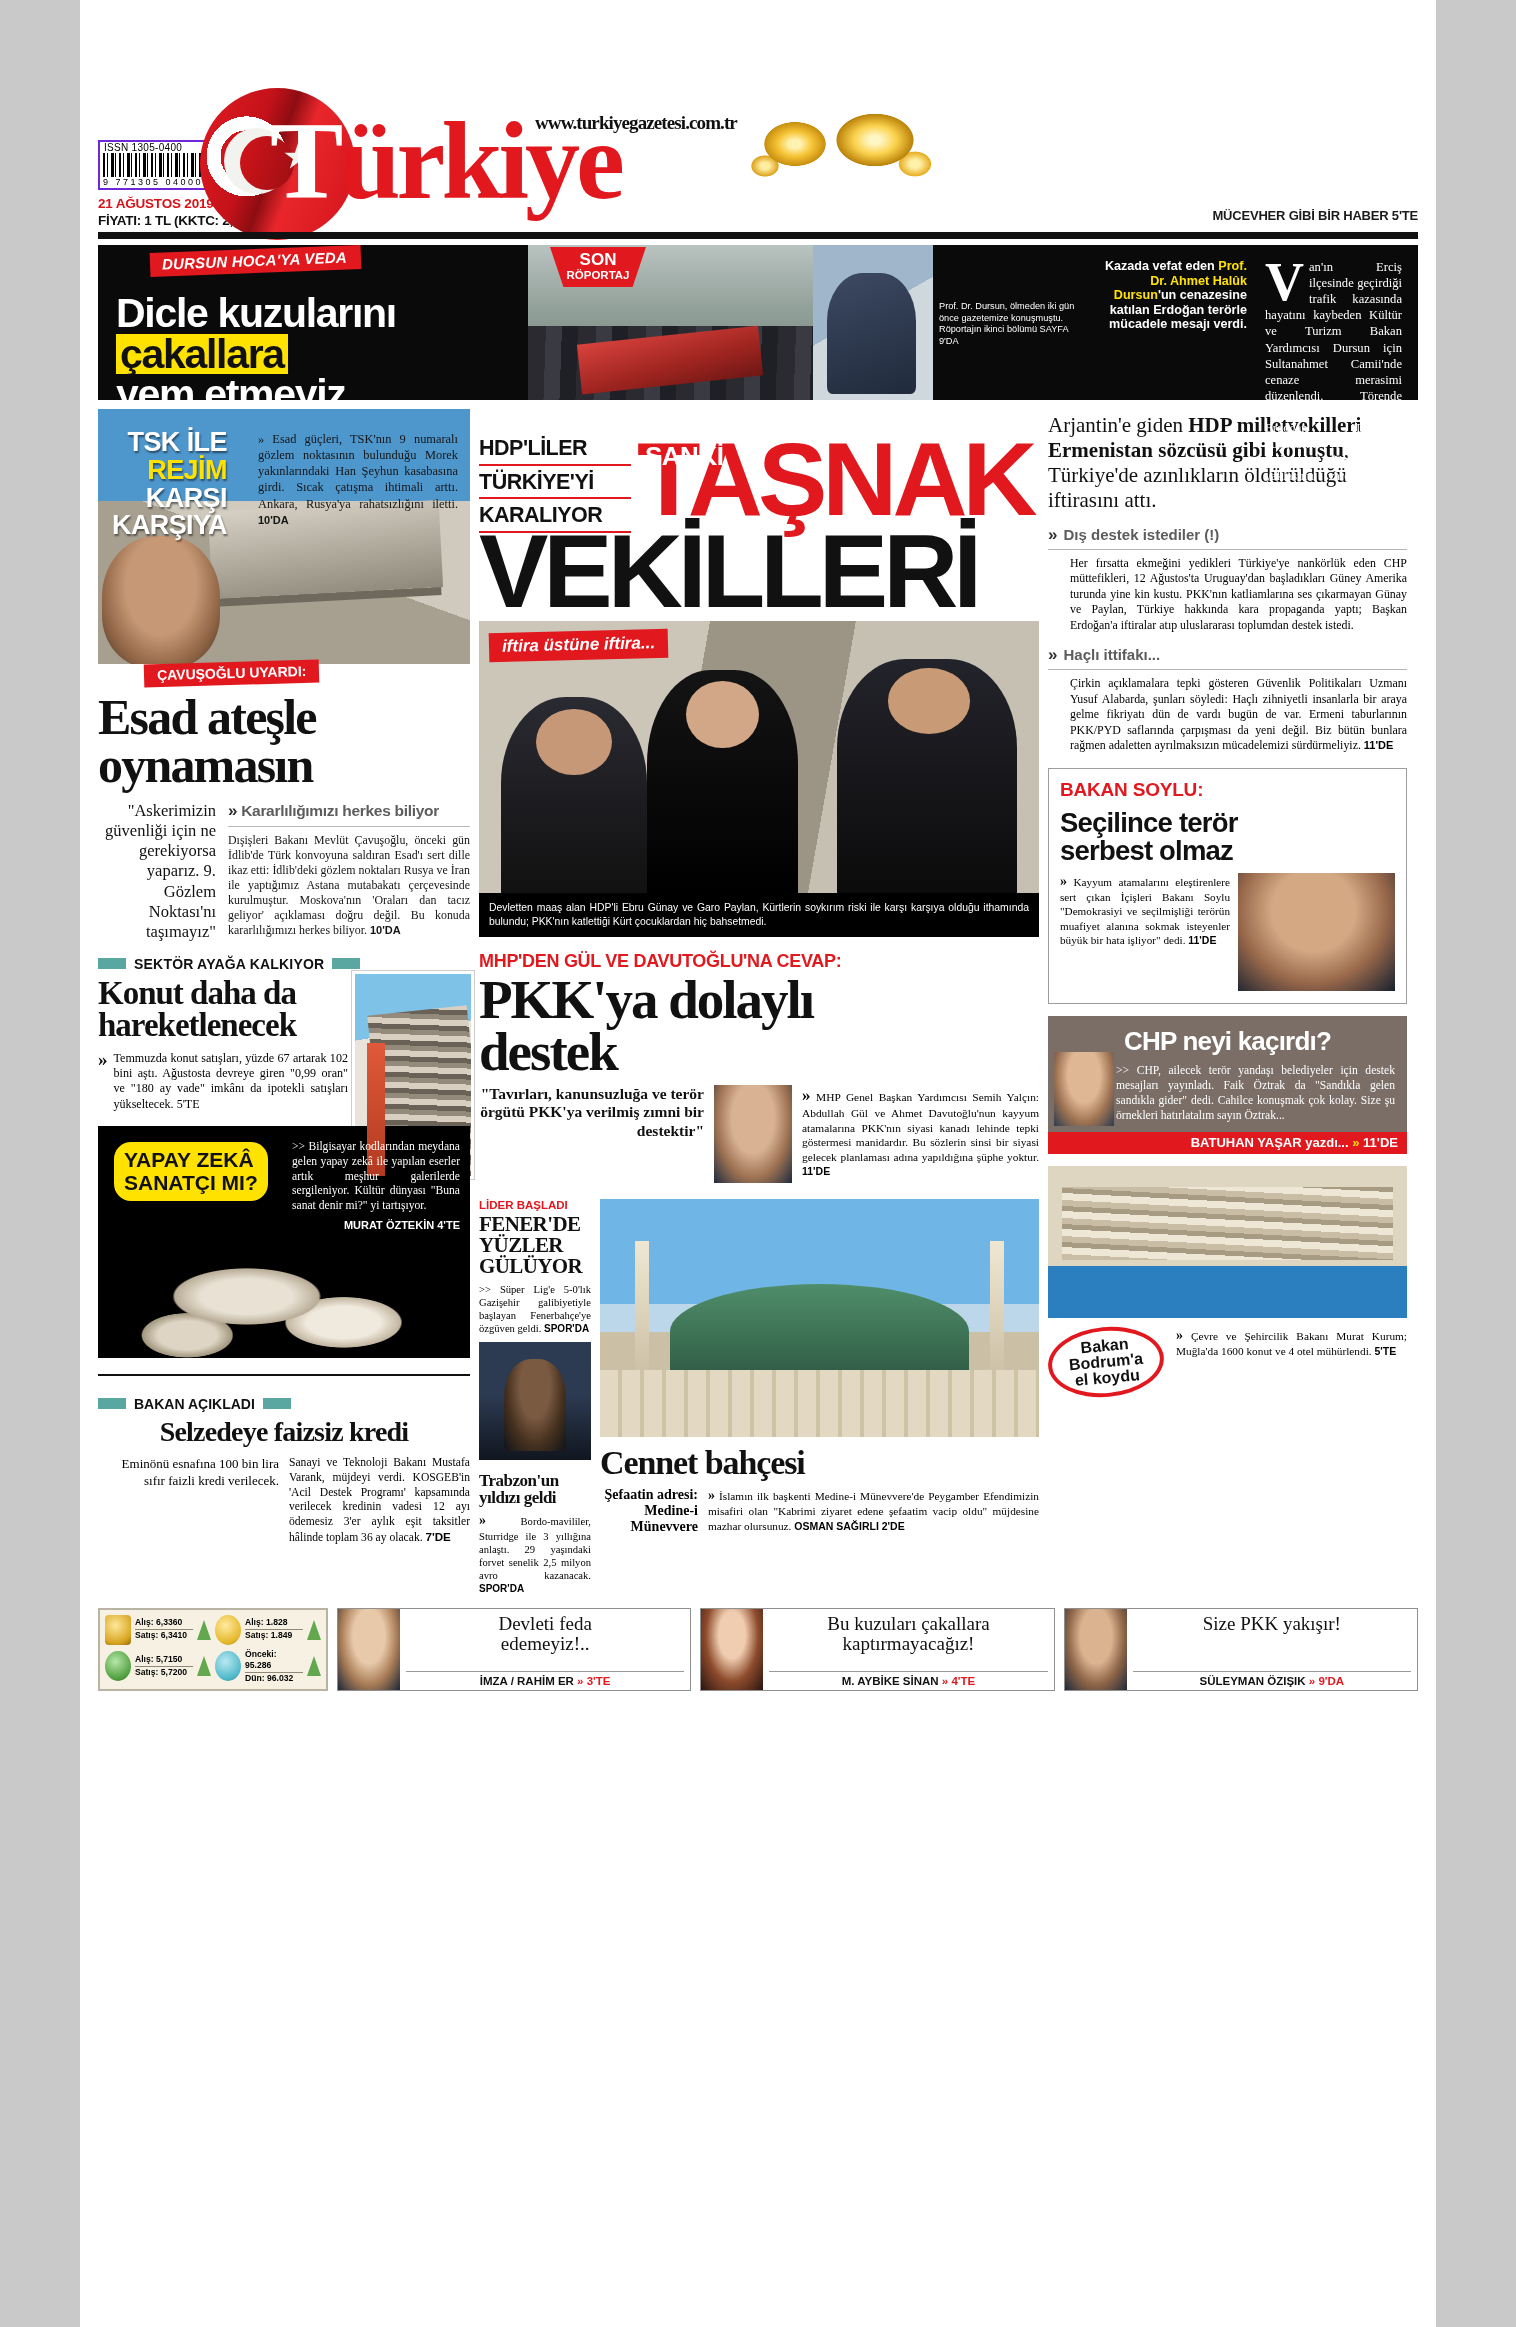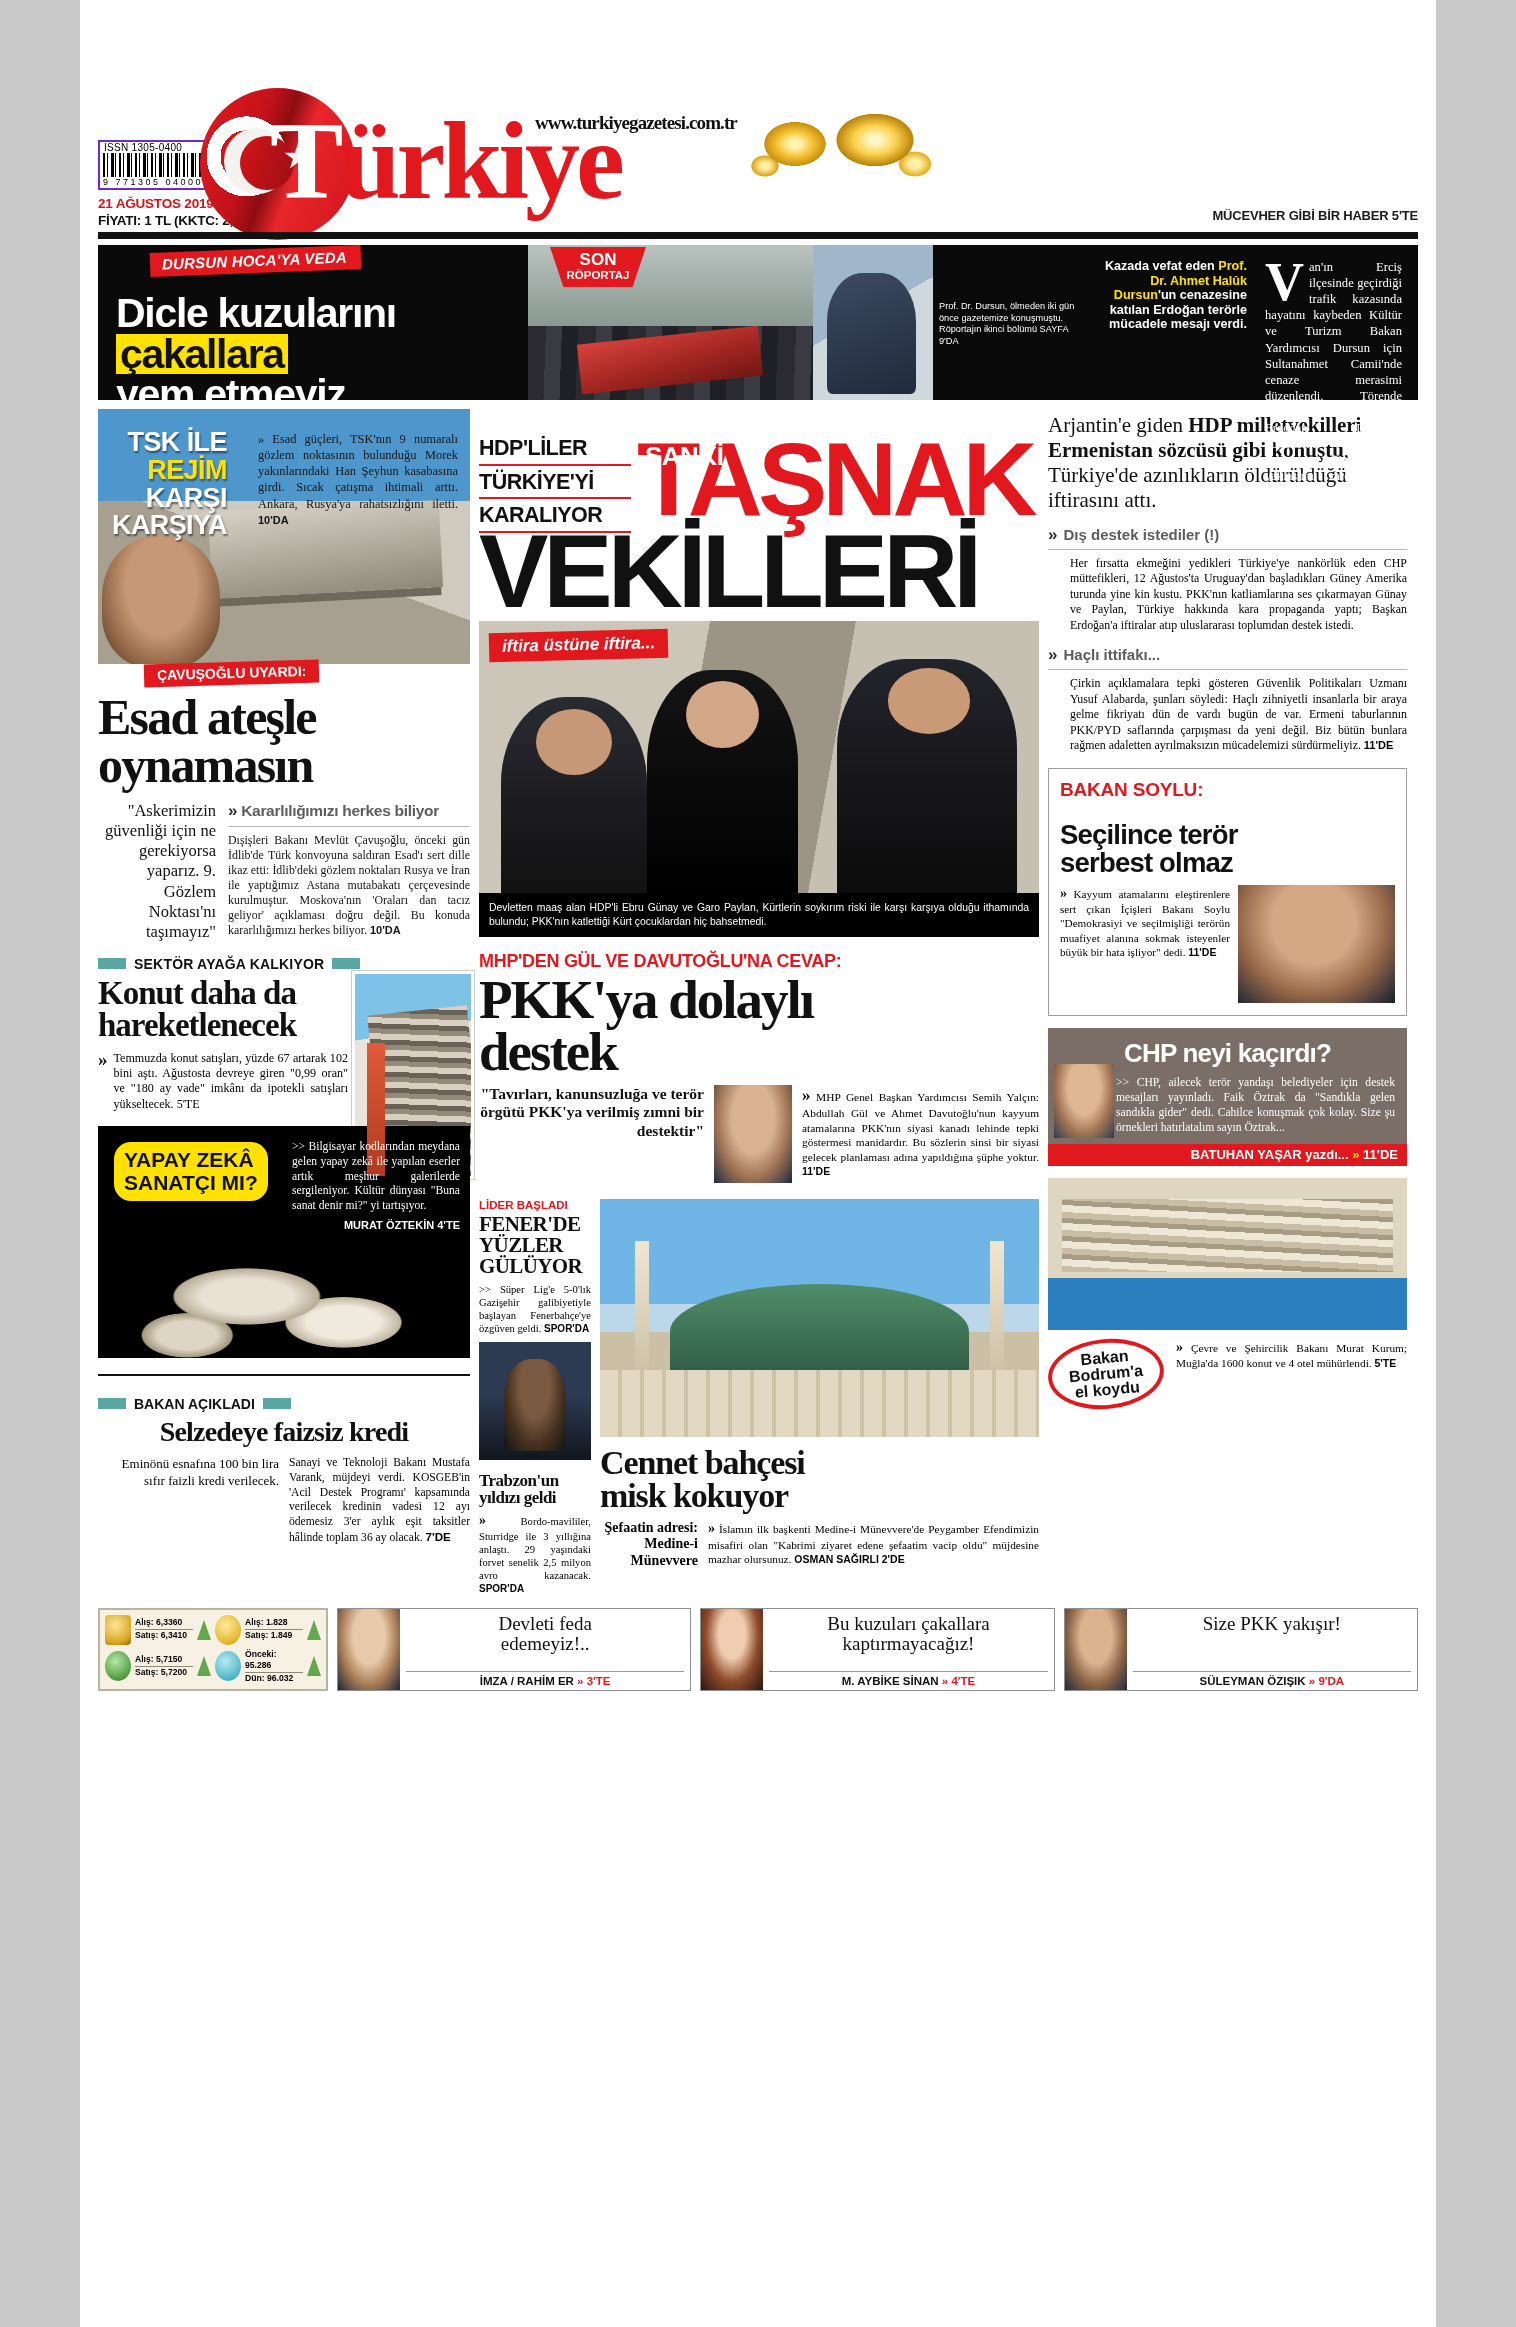--- a/index.html
+++ b/index.html
@@ -440,21 +440,21 @@
   .rbody {
     font-family:"Liberation Serif",serif; font-size: 11.9px; line-height: 1.3;
     text-align: justify; margin-top: 6px; padding-left: 22px;
   }
   .rbody .pg { font-family:"Liberation Sans",sans-serif; font-weight:bold; font-size:11px; }
 
   .soylu-box { border: 1.5px solid #9d9d9d; margin-top: 14px; padding: 10px 11px 12px; position: relative; overflow:hidden; }
   .soylu-kick { font-family:"Liberation Sans",sans-serif; font-weight:bold; font-size: 19px; color:#e2181f; letter-spacing:-.2px; }
   .soylu-h {
     font-family:"Liberation Sans",sans-serif; font-weight:bold; font-size: 27.5px;
-    line-height: 1.02; letter-spacing:-.8px; margin-top: 20px; color:#111;
+    line-height: 1.02; letter-spacing:-.8px; margin-top: 8px; color:#111;
   }
   .soylu-row { display:flex; gap: 8px; margin-top: 8px; }
   .soylu-body { width: 170px; font-family:"Liberation Serif",serif; font-size: 11.2px; line-height:1.26; text-align: justify; }
   .soylu-body .pg { font-family:"Liberation Sans",sans-serif; font-weight:bold; font-size:10.5px; }
   .soylu-face {
     flex:1; height: 118px;
     background: radial-gradient(ellipse at 48% 32%, #d3a883 0 36%, #97674a 64%, #16202f 100%);
   }
 
   .chp-box { margin-top: 12px; background:#7b6e66; position:relative; overflow:hidden; padding: 10px 12px 0; }
@@ -712,21 +712,20 @@
 
         <div class="cennet">
           <div class="cennet-img">
             <div class="min1"></div>
             <div class="min2"></div>
             <div class="dome"></div>
             <div class="base"></div>
           </div>
           <div class="cennet-h">
             <div>Cennet bahçesi</div>
-            <div>misk kokuyor</div>
           </div>
           <div class="cennet-row">
             <div class="cennet-lead">Şefaatin adresi: Medine-i Münevvere</div>
             <div class="cennet-body"><span style="font-weight:bold;font-size:14px;">»</span> <span>İslamın ilk başkenti Medine-i Münevvere'de Peygamber Efendimizin misafiri olan "Kabrimi ziyaret edene şefaatim vacip oldu" müjdesine mazhar olursunuz. </span><span class="by">OSMAN SAĞIRLI 2'DE</span></div>
           </div>
         </div>
       </div>
 
     </div>
 

